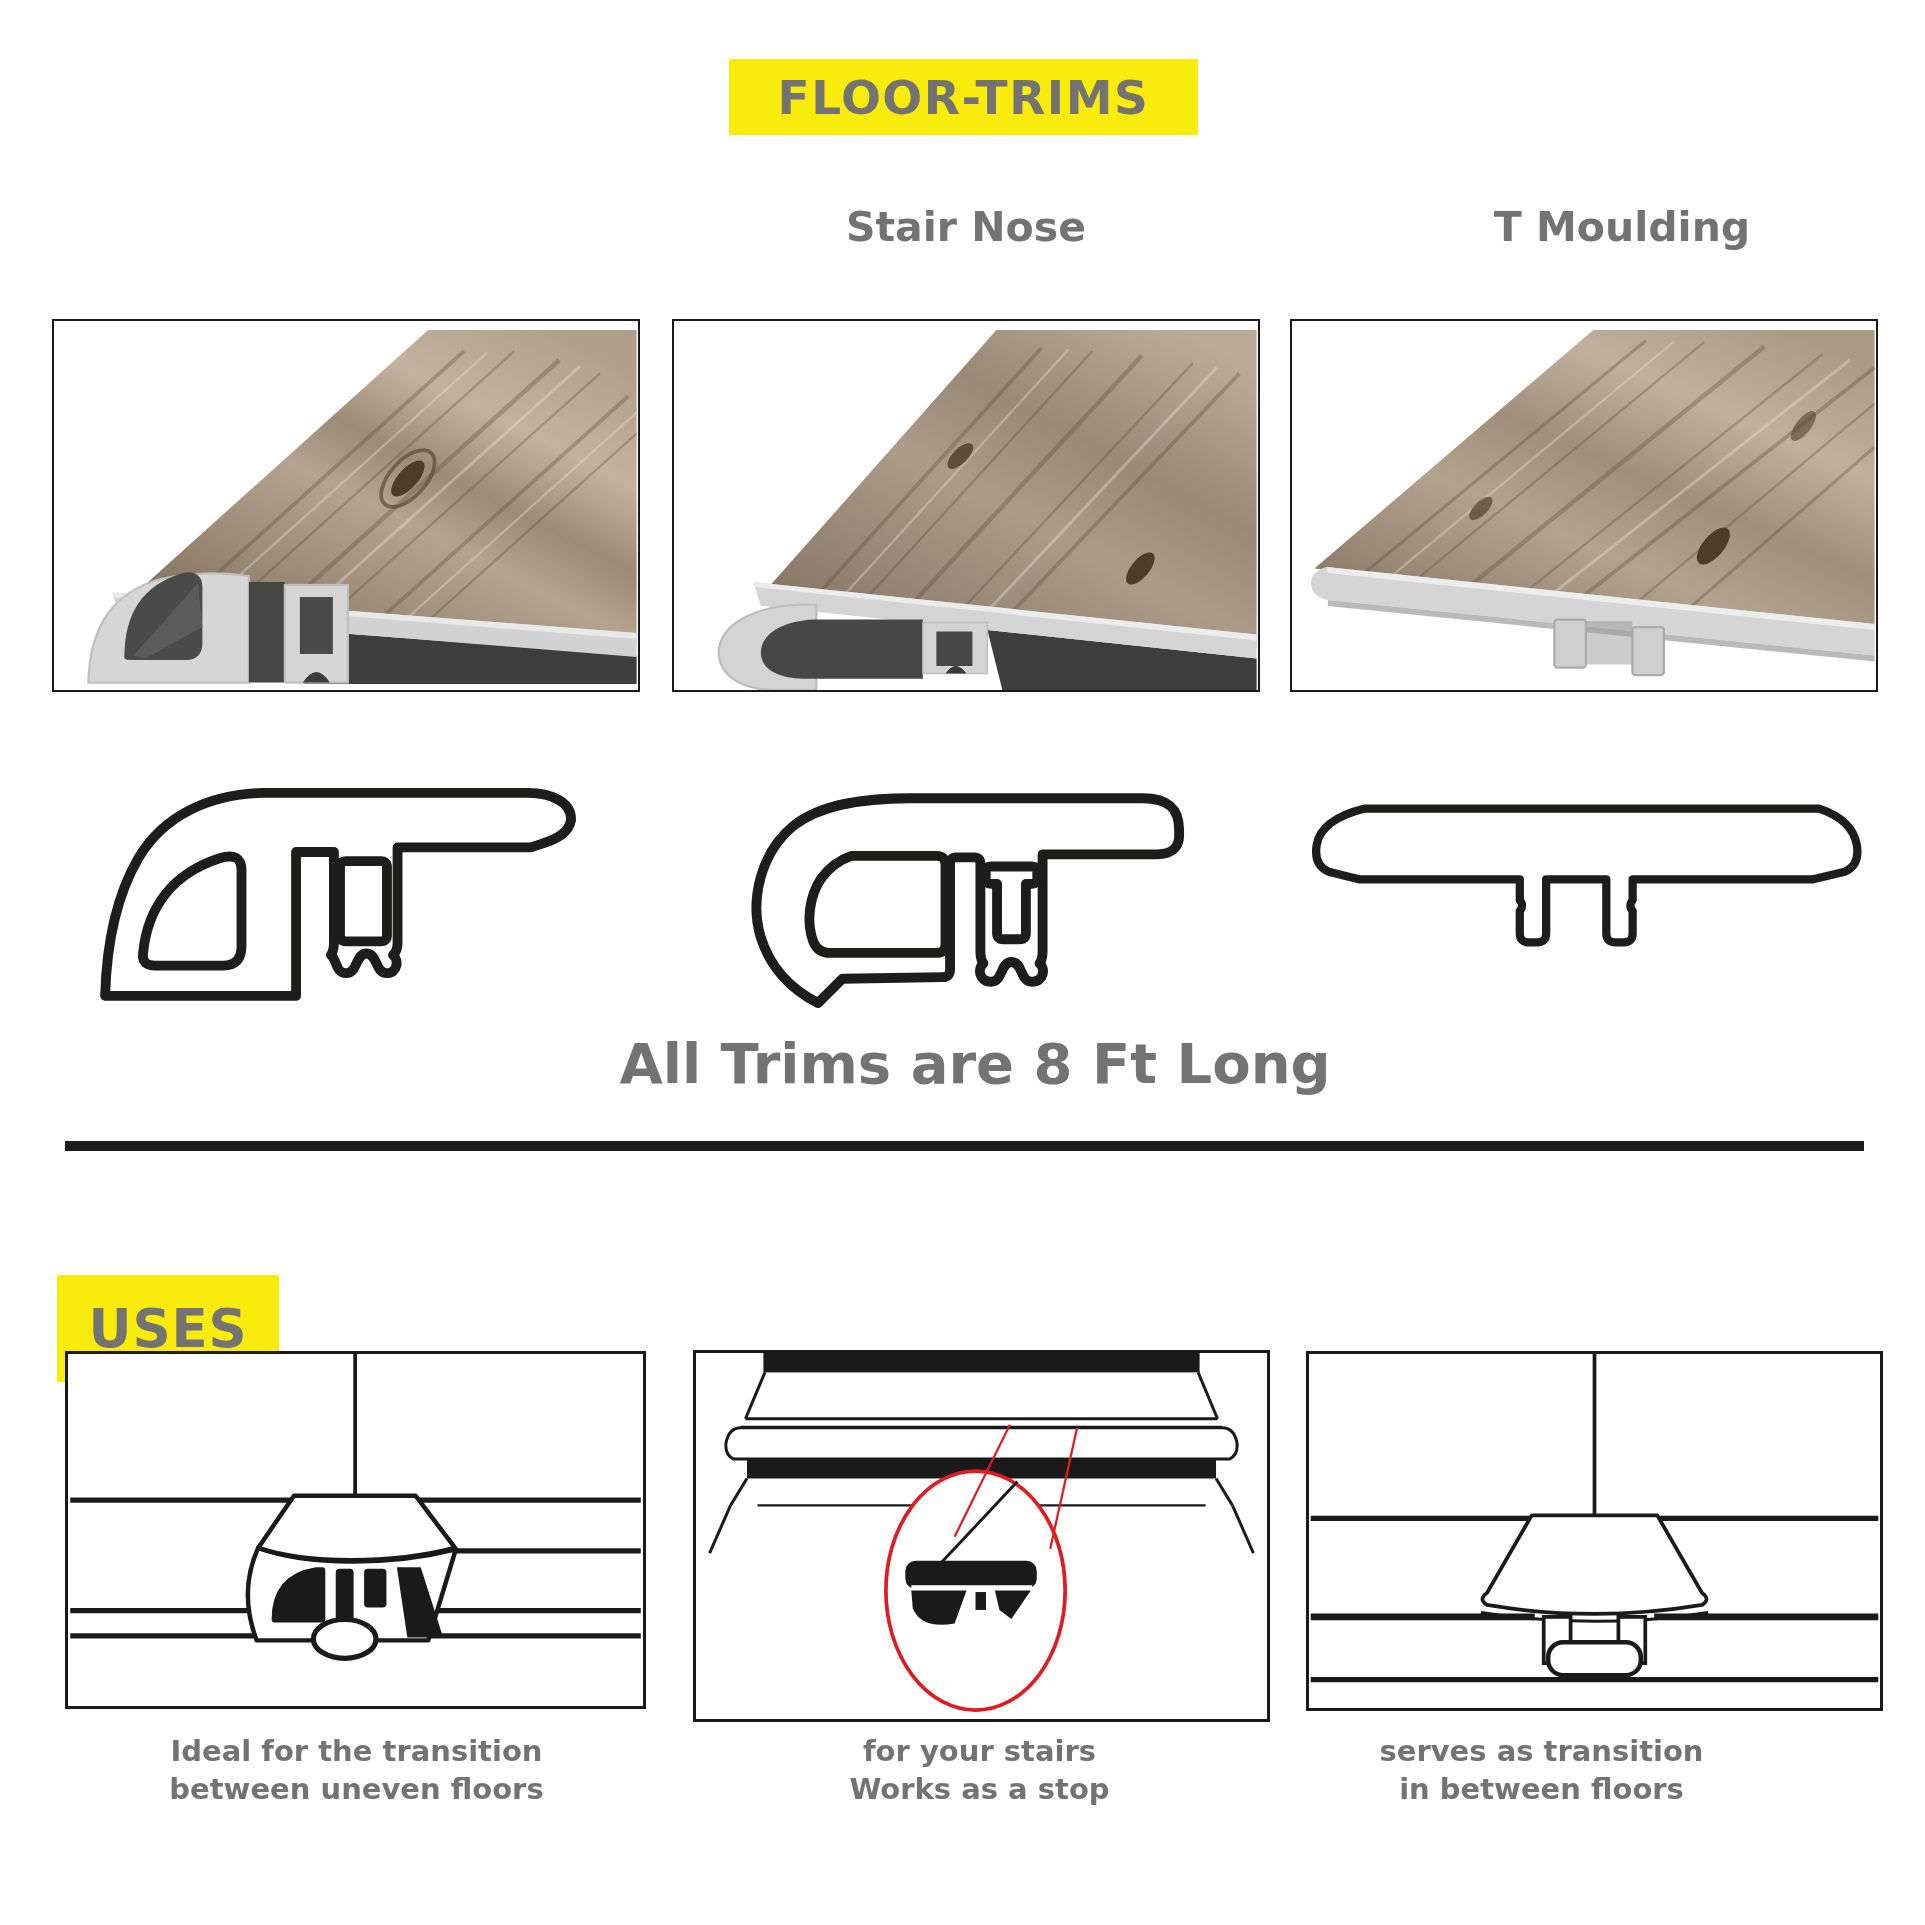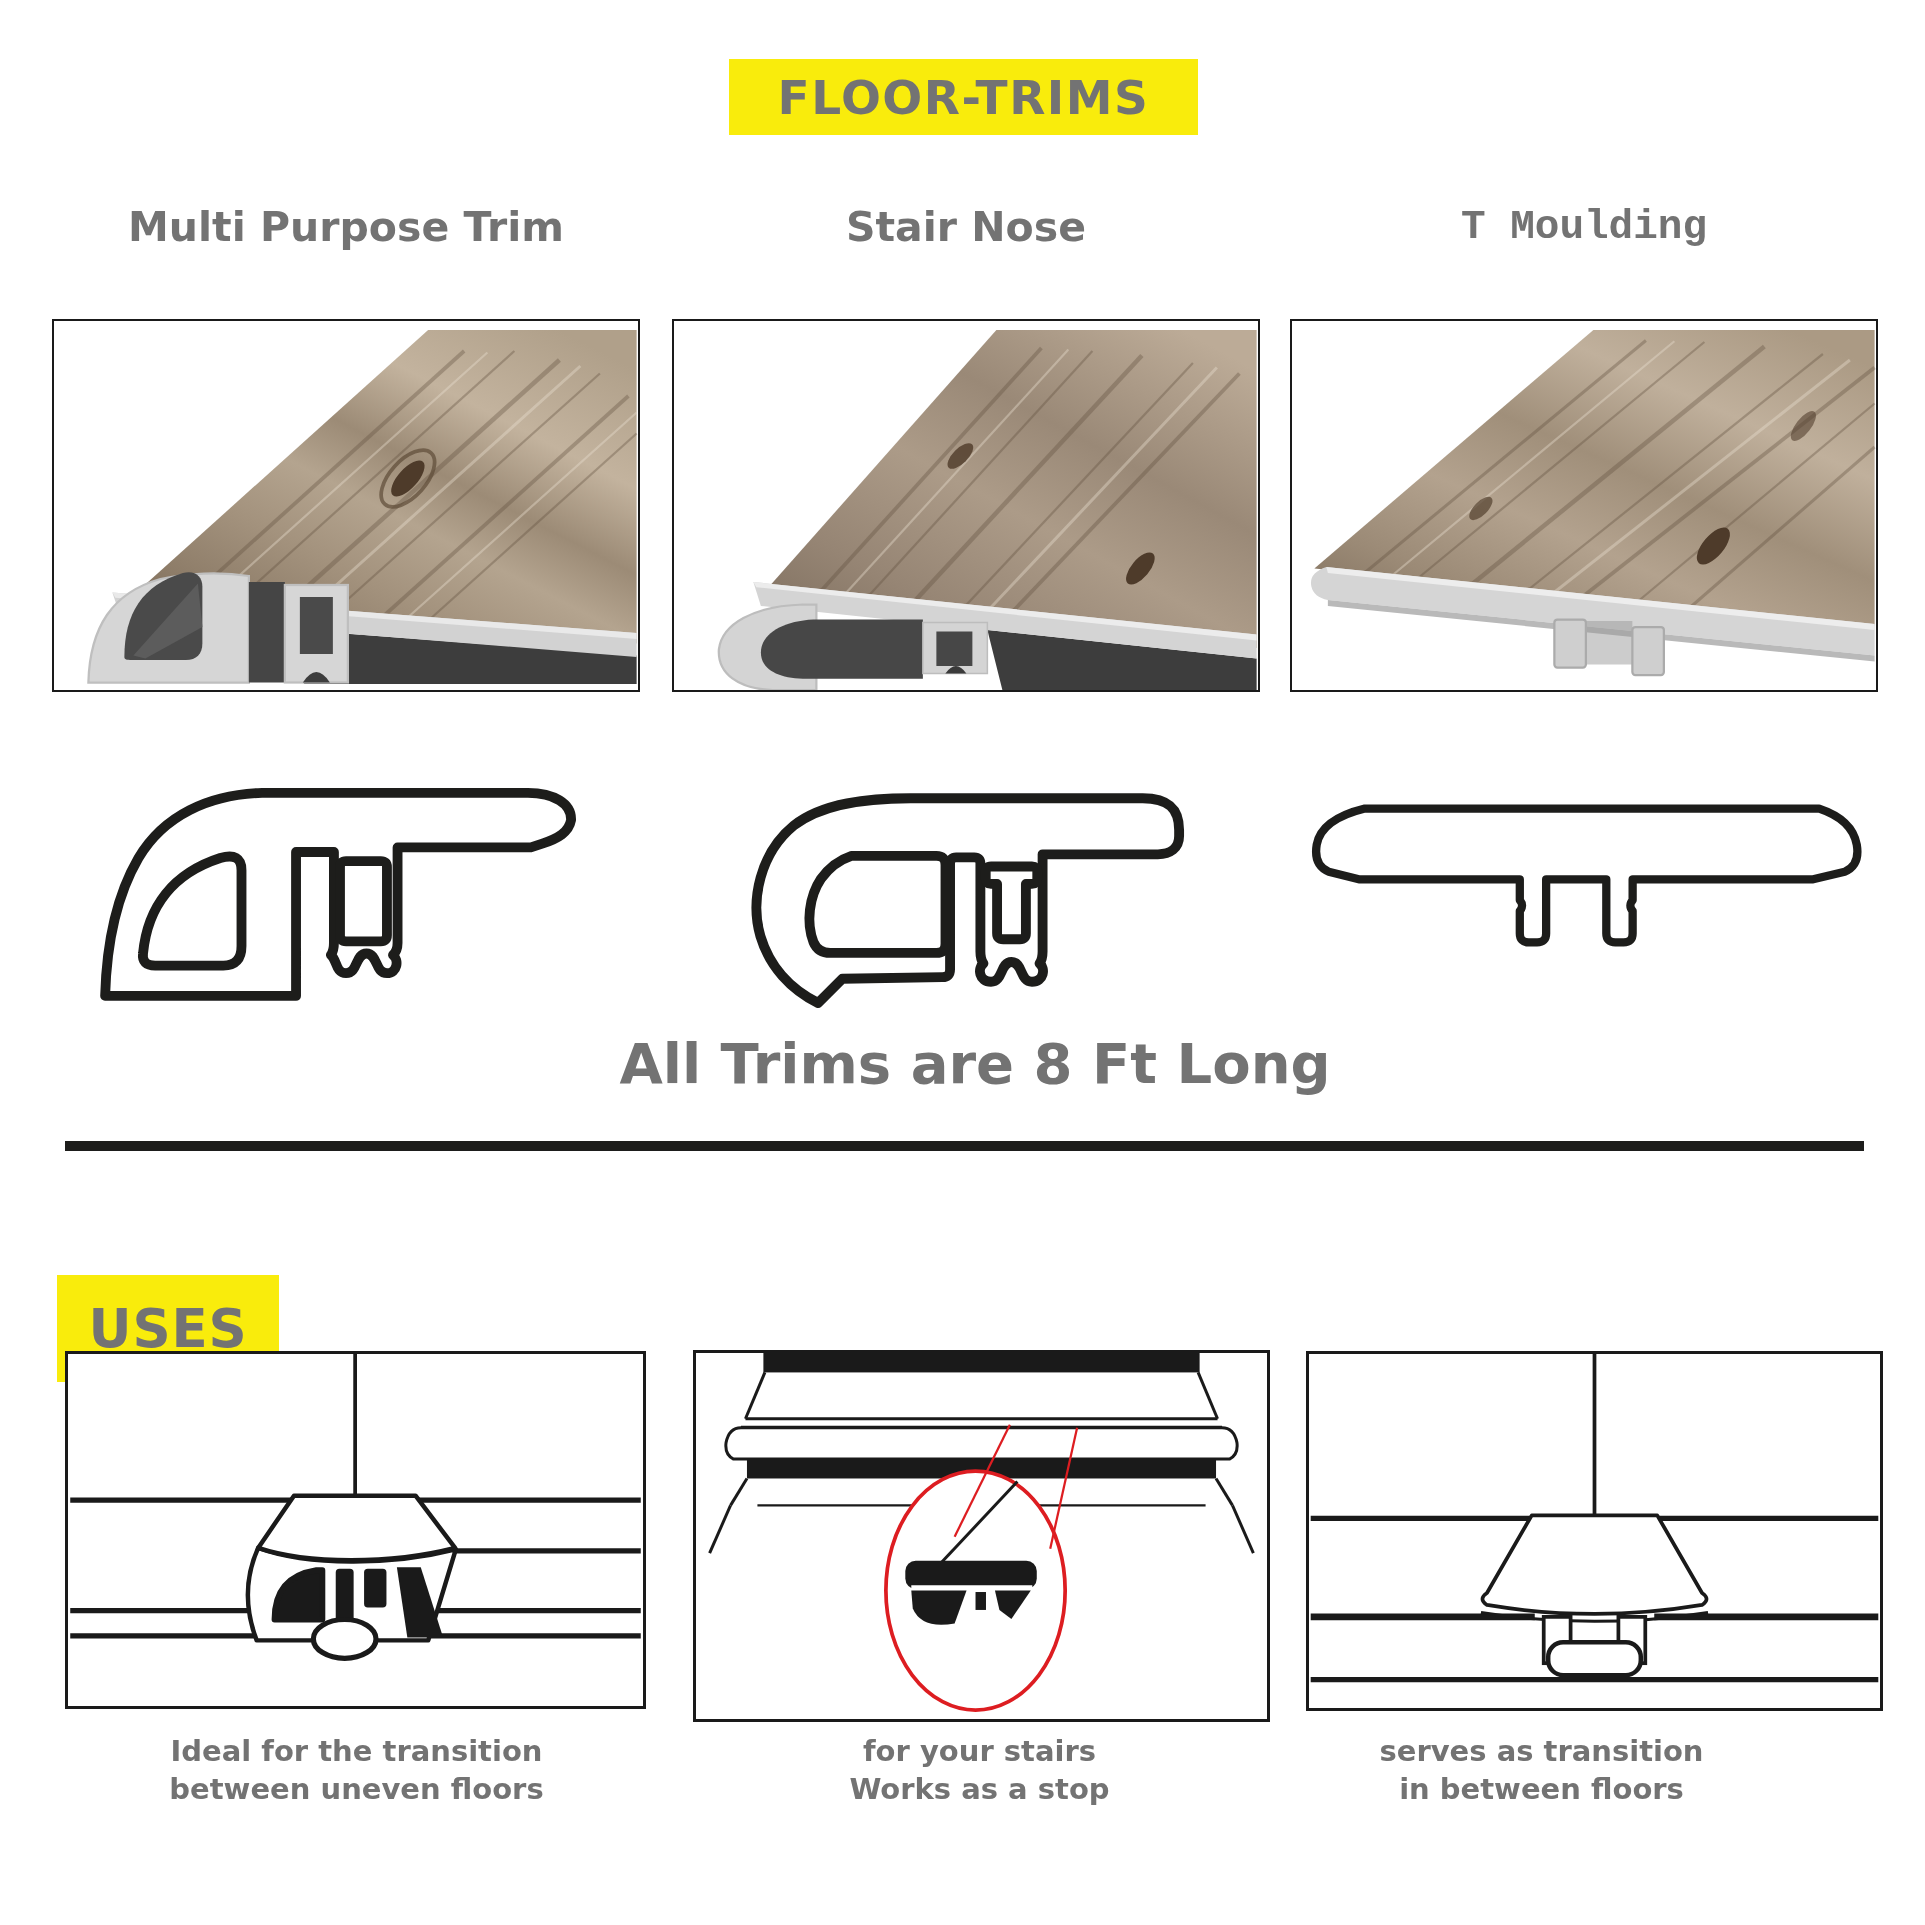--- a/index.html
+++ b/index.html
@@ -6,21 +6,21 @@
   #page{position:relative;width:1926px;height:1926px;background:#fff;overflow:hidden;
         font-family:"DejaVu Sans","Liberation Sans",sans-serif;color:#737373;}
   .abs{position:absolute;}
   .hl{background:#f9ec0c;display:flex;align-items:center;justify-content:center;}
   #title-box{left:729px;top:59px;width:469px;height:76px;}
   #title-box span{font-size:47px;font-weight:700;letter-spacing:1.5px;}
   .col-label{top:196px;height:61px;display:flex;align-items:center;justify-content:center;
              font-size:41px;font-weight:700;}
   #label-1{left:52px;width:588px;}
   #label-2{left:672px;width:588px;}
-  #label-3{left:1290px;width:588px;font-family:Liberation Mono, monospace;}
+  #label-3{left:1328px;width:588px;}
   .photo-box{top:319px;width:588px;height:373px;border:2.3px solid #1a1a1a;background:#fff;box-sizing:border-box;}
   #photo-1{left:52px;} #photo-2{left:672px;} #photo-3{left:1290px;}
   .photo-box svg{width:100%;height:100%;display:block;}
   .profile-drawing svg{width:100%;height:100%;display:block;}
   #drawing-1{left:76px;top:755px;width:531px;height:250px;}
   #drawing-2{left:721px;top:763px;width:493px;height:304px;}
   #drawing-3{left:1292px;top:786px;width:588px;height:173px;}
   #note{left:12px;top:1031px;width:1926px;text-align:center;font-size:56px;font-weight:700;}
   #divider{left:65px;top:1141px;width:1799px;height:10px;background:#1d1d1b;}
   #uses-box{left:57px;top:1227px;width:222px;height:107px;margin-top:48px;}
@@ -36,21 +36,20 @@
 </style>
 </head>
 <body>
 
 <div id="page">
 
   <div class="abs hl" id="title-box">
     <span>FLOOR-TRIMS</span>
   </div>
 
-  <div class="abs col-label" id="label-1">Multi Purpose Trim</div>
   <div class="abs col-label" id="label-2">Stair Nose</div>
   <div class="abs col-label" id="label-3">T Moulding</div>
 
   <div class="abs photo-box" id="photo-1">
     <svg viewBox="0 0 775 492">
       <defs>
         <linearGradient id="wood1" x1="0" y1="1" x2="0.85" y2="0">
           <stop offset="0" stop-color="#6f5f4e"></stop>
             <stop offset="0.18" stop-color="#8d7c68"></stop>
           <stop offset="0.35" stop-color="#a3927d"></stop>

